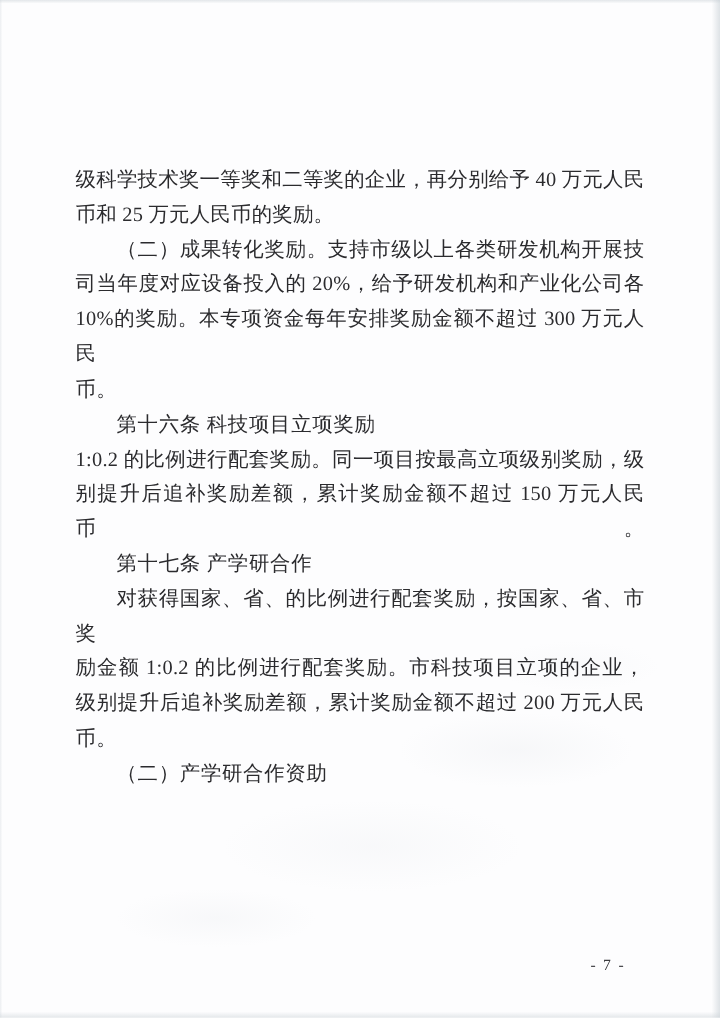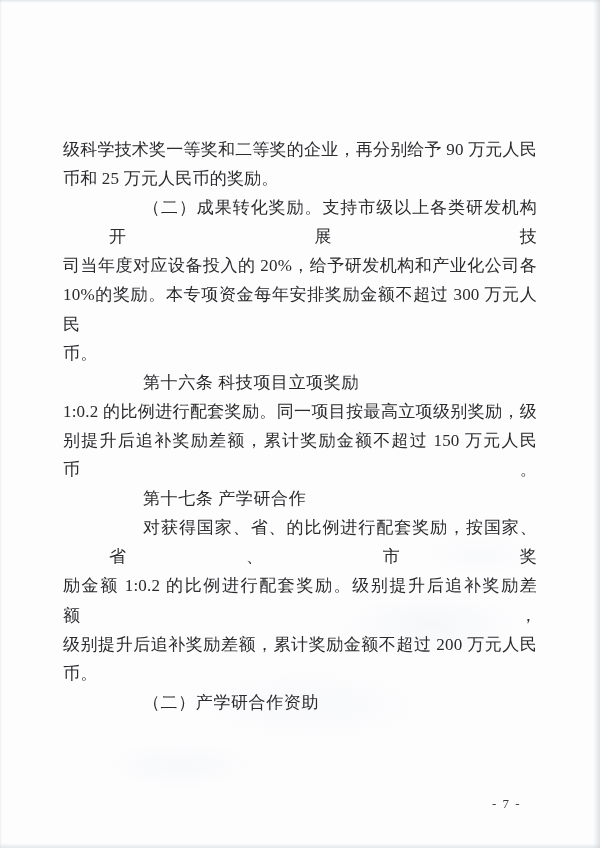--- a/index.html
+++ b/index.html
@@ -61,21 +61,20 @@
   .ln {
     text-align: left;
     white-space: normal;
   }
   .full {
     text-align: justify;
     text-align-last: justify;
   }
   .ind {
     text-indent: 2em;
-    margin-left: 46px;
   }
   .kai {
     letter-spacing: 0.6px;
   }
   .page-number {
     position: absolute;
     left: 492px;
     top: 796px;
     font-size: 13px;
     letter-spacing: 1.5px;
@@ -85,32 +84,32 @@
 </head>
 <body>
 
 <div class="page">
   <div class="edge-top"></div>
   <div class="edge-right"></div>
   <div class="edge-bottom"></div>
   <div class="edge-left"></div>
 
   <div class="text-block">
-    <div class="ln full">级科学技术奖一等奖和二等奖的企业，再分别给予 90 万元人民</div>
+    <div class="ln full">级科学技术奖一等奖和二等奖的企业，再分别给予 40 万元人民</div>
     <div class="ln">币和 25 万元人民币的奖励。</div>
     <div class="ln full ind">（二）成果转化奖励。支持市级以上各类研发机构开展技</div>
     <div class="ln full">司当年度对应设备投入的 20%，给予研发机构和产业化公司各</div>
     <div class="ln full">10%的奖励。本专项资金每年安排奖励金额不超过 300 万元人民</div>
     <div class="ln">币。</div>
     <div class="ln ind kai">第十六条 科技项目立项奖励</div>
     <div class="ln full">1:0.2 的比例进行配套奖励。同一项目按最高立项级别奖励，级</div>
     <div class="ln full">别提升后追补奖励差额，累计奖励金额不超过 150 万元人民币。</div>
     <div class="ln ind kai">第十七条 产学研合作</div>
     <div class="ln full ind">对获得国家、省、的比例进行配套奖励，按国家、省、市奖</div>
-    <div class="ln full">励金额 1:0.2 的比例进行配套奖励。级别提升后追补奖励差额，</div>
+    <div class="ln full">励金额 1:0.2 的比例进行配套奖励。市科技项目立项的企业，</div>
     <div class="ln full">级别提升后追补奖励差额，累计奖励金额不超过 200 万元人民</div>
     <div class="ln">币。</div>
     <div class="ln ind kai">（二）产学研合作资助</div>
 
   </div>
 
   <div class="page-number">- 7 -</div>
 </div>
 
 </body></html>

